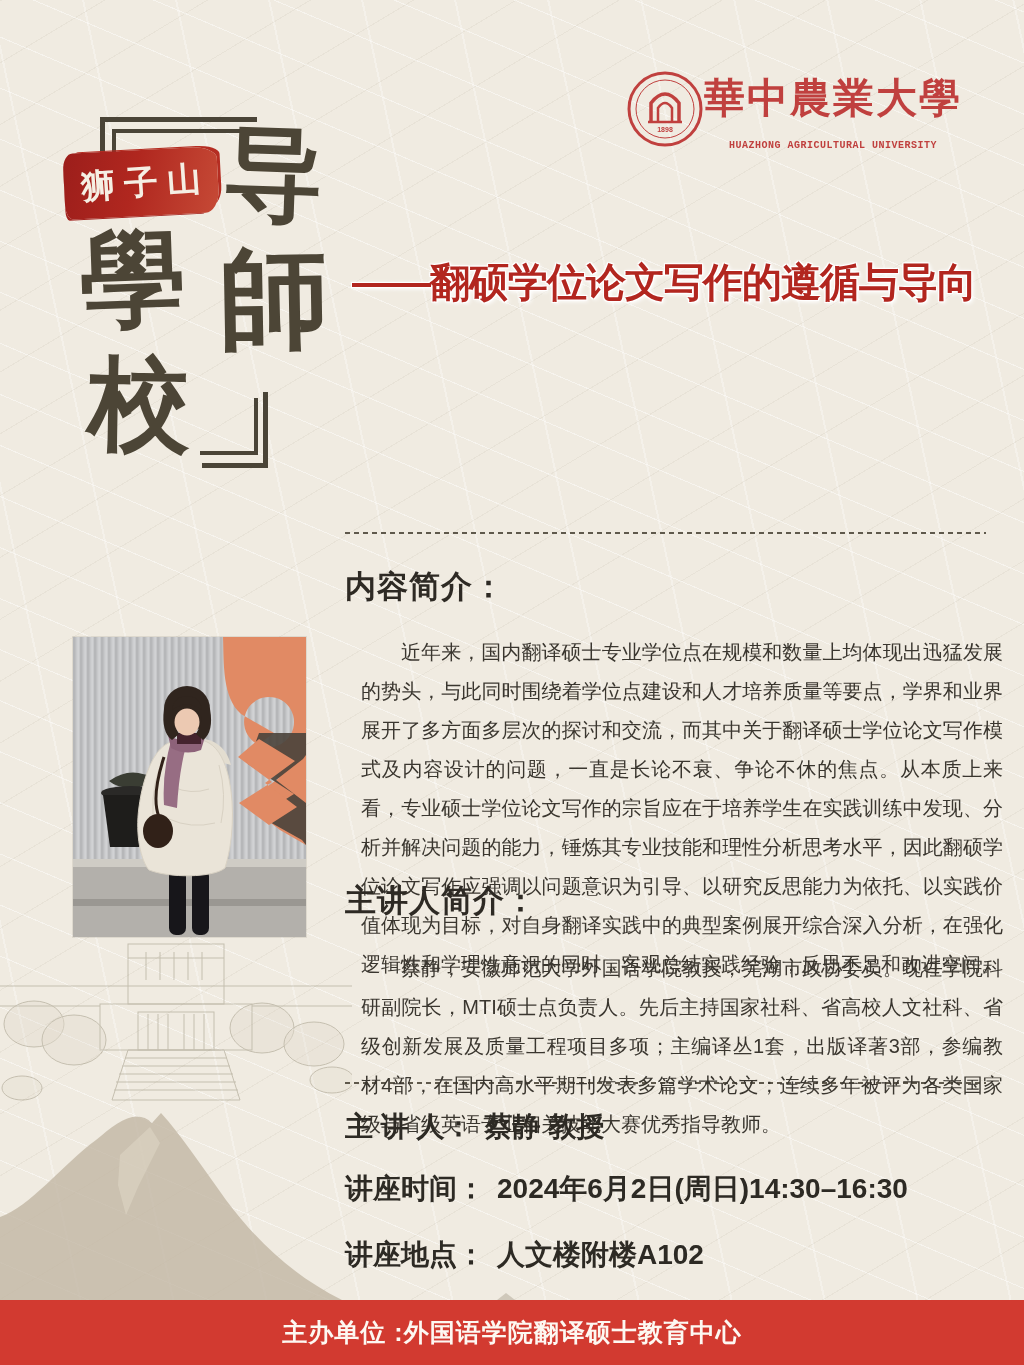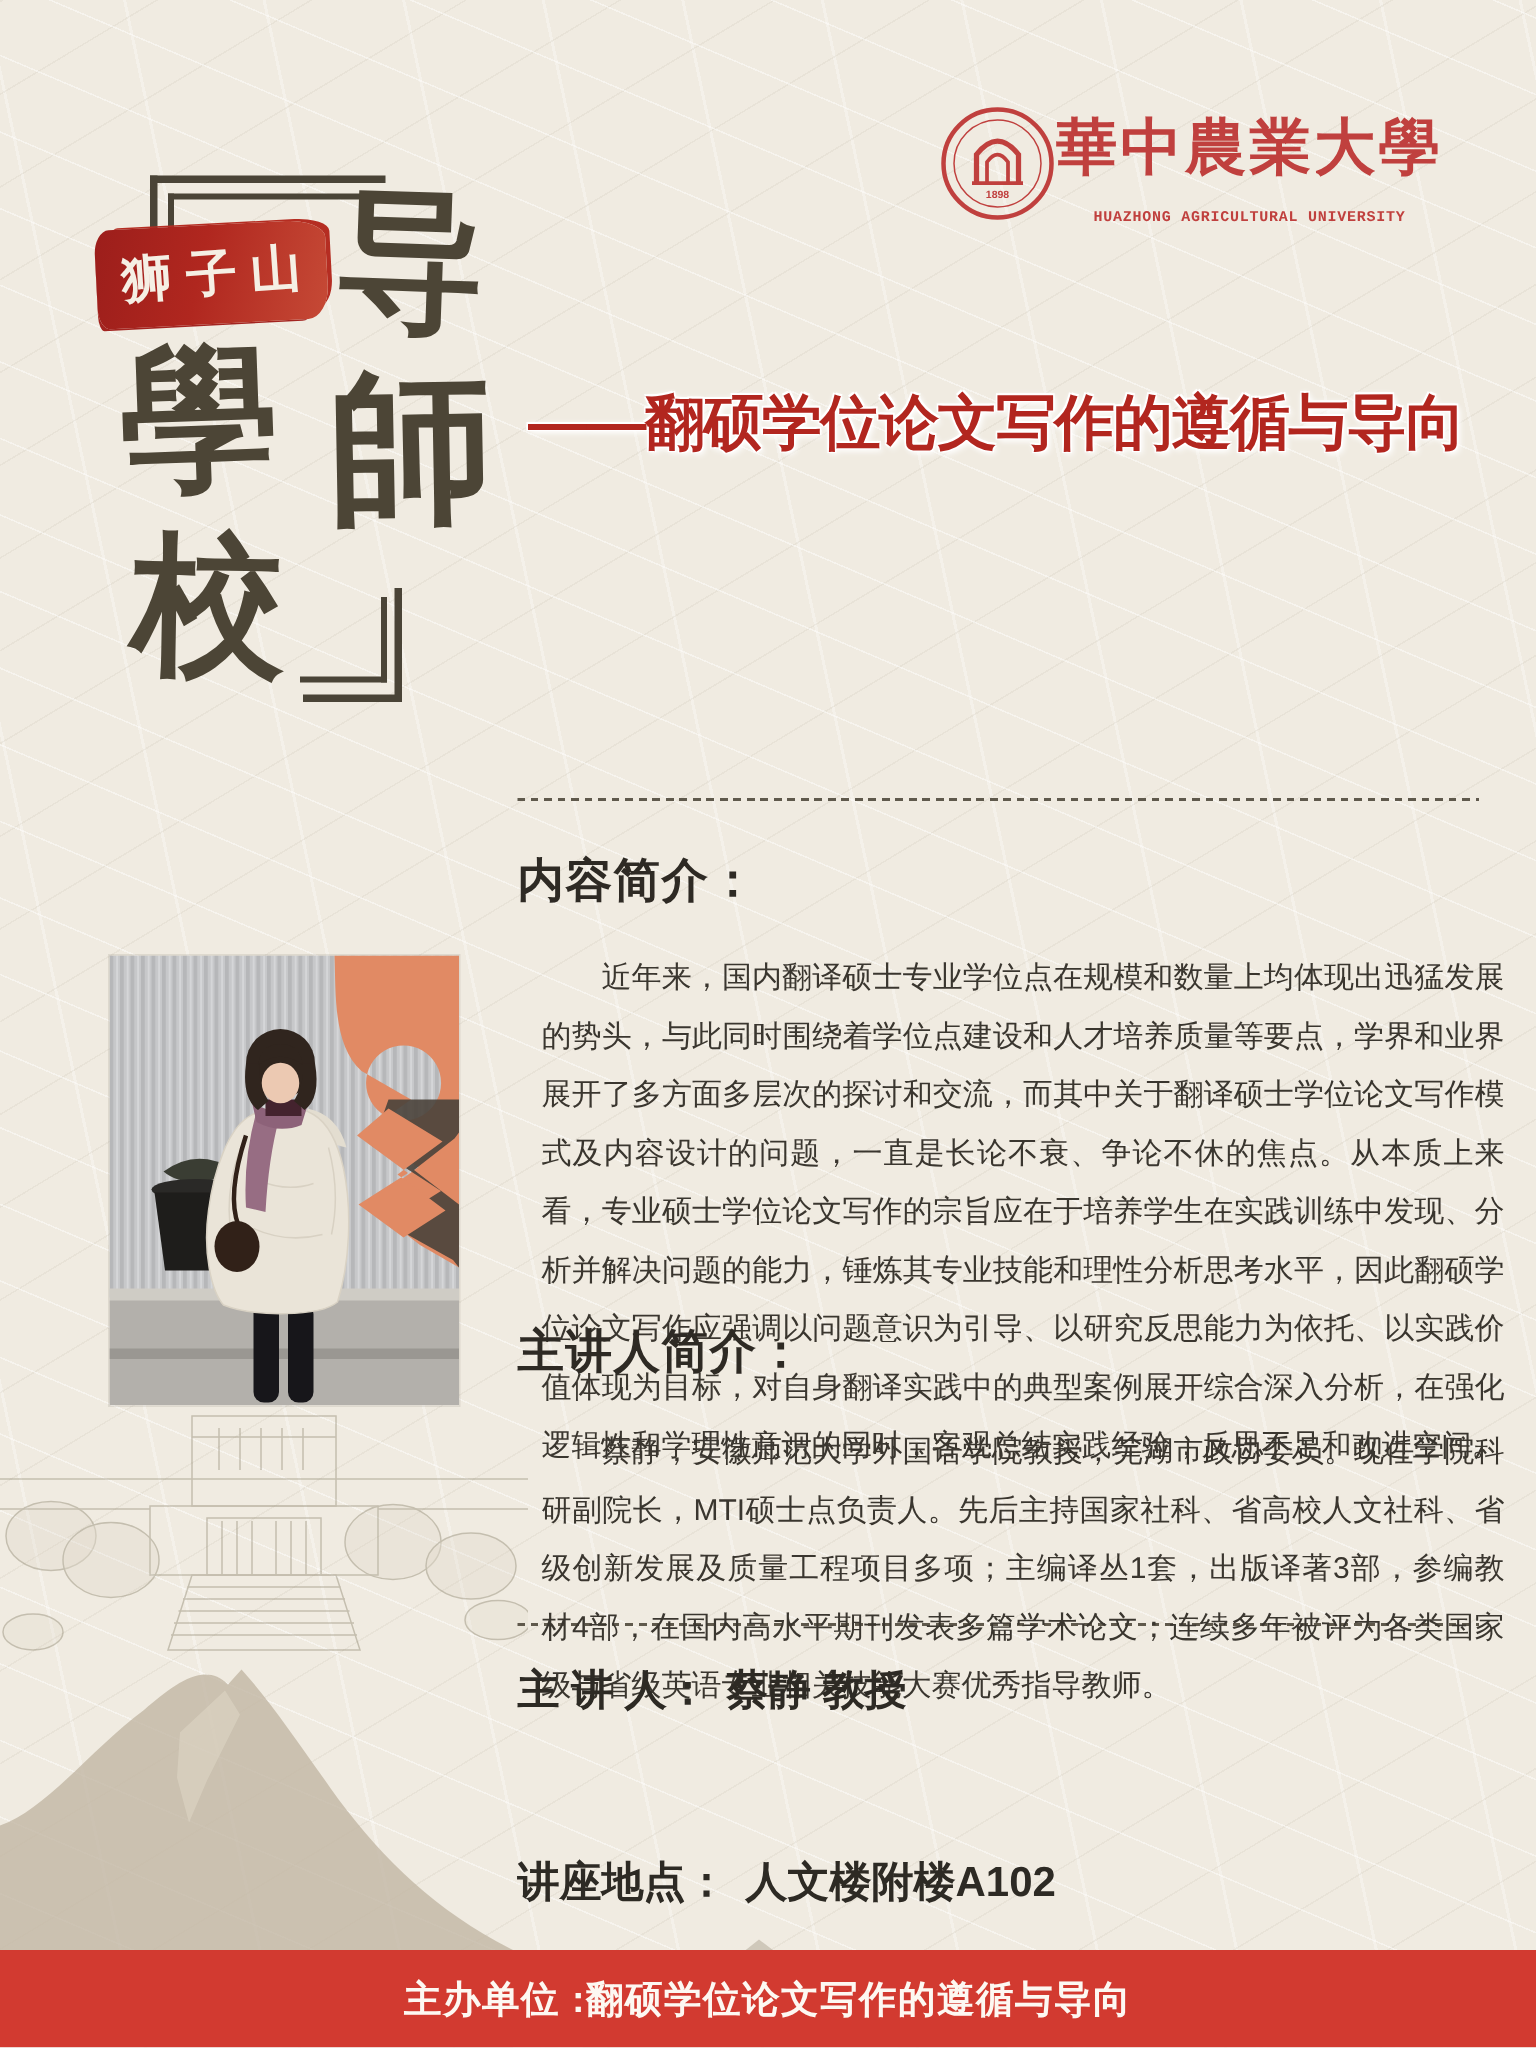--- a/index.html
+++ b/index.html
@@ -177,20 +177,24 @@
     </g>
   </svg>
 
   <h3 class="sec-heading h-speaker">主讲人简介：</h3>
   <p class="para p-speaker">蔡静，安徽师范大学外国语学院教授，芜湖市政协委员。现任学院科研副院长，MTI硕士点负责人。先后主持国家社科、省高校人文社科、省级创新发展及质量工程项目多项；主编译丛1套，出版译著3部，参编教材4部，在国内高水平期刊发表多篇学术论文；连续多年被评为各类国家级与省级英语专业相关技能大赛优秀指导教师。</p>
 
   <div class="detail-row d1">
     <span>主 讲 人：</span>
     <span>蔡静 教授</span>
   </div>
+  <div class="detail-row d2">
+    <span>讲座时间：</span>
+    <span>2024年6月2日(周日)14:30–16:30</span>
+  </div>
   <div class="detail-row d3">
     <span>讲座地点：</span>
     <span>人文楼附楼A102</span>
   </div>
 
   <svg class="sketch" width="352" height="212" viewBox="0 0 352 212">
     <g stroke="#9a937e" fill="none" stroke-width="1">
       <ellipse cx="34" cy="96" rx="30" ry="23" fill="#d6cfbf" fill-opacity=".45"></ellipse>
       <ellipse cx="74" cy="112" rx="32" ry="25" fill="#d6cfbf" fill-opacity=".45"></ellipse>
       <ellipse cx="262" cy="100" rx="32" ry="25" fill="#d6cfbf" fill-opacity=".45"></ellipse>
@@ -211,16 +215,16 @@
 
   <svg class="mountains" width="1024" height="270" viewBox="0 0 1024 270">
     <rect y="208" width="1024" height="62" fill="#e6ddcc" opacity=".45"></rect>
     <path fill="#c2b7a4" opacity=".8" d="M0,122 C30,112 62,70 96,45 C116,28 136,12 152,28 L161,18 C181,40 201,70 226,105 C256,145 292,180 342,205 L342,270 L0,270 Z"></path>
     <path fill="#ded5c4" opacity=".6" d="M120,60 L150,32 L160,48 L138,92 L126,120 L118,90 Z"></path>
     <path fill="#b5ab9b" opacity=".55" d="M388,270 C430,250 472,226 506,198 C532,218 562,240 602,252 C632,260 656,266 672,270 Z"></path>
     <path fill="#d9cebb" opacity=".65" d="M598,270 Q720,236 822,250 Q930,262 1024,242 L1024,270 Z"></path>
   </svg>
 
   <div class="footer">
-    <p>主办单位 :翻硕学位论文写作的遵循与导向</p>
+    <p>主办单位 :外国语学院翻译硕士教育中心</p>
   </div>
 
 </div>
 
 </body></html>

